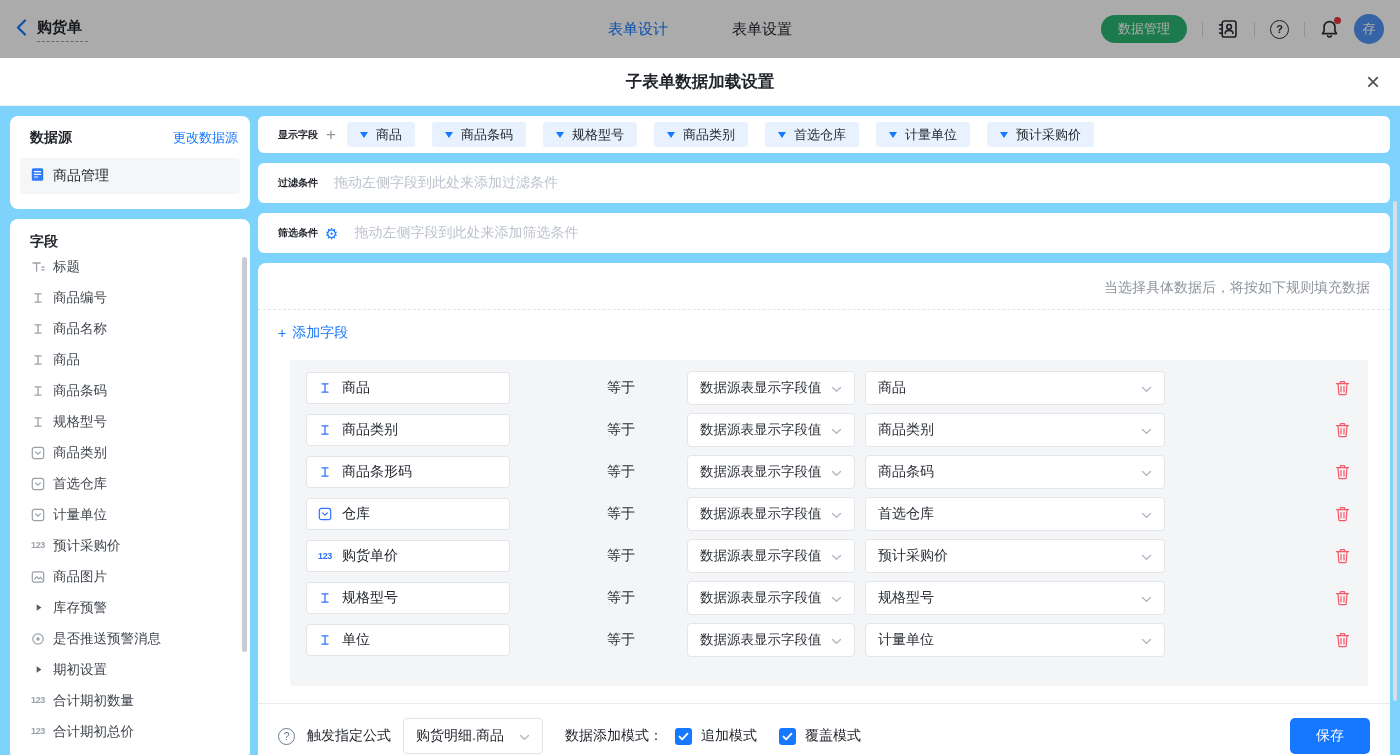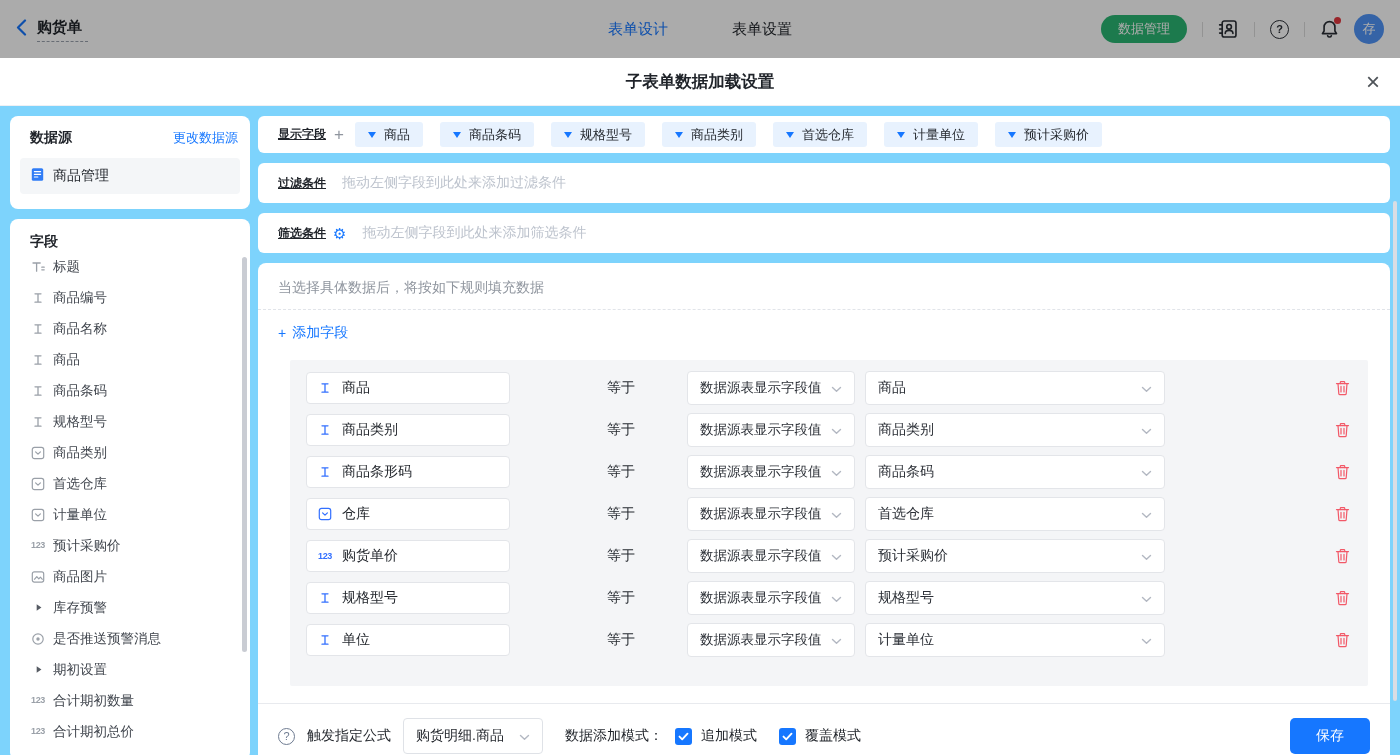--- a/index.html
+++ b/index.html
@@ -44,30 +44,30 @@
   .field-item{ height:31px; display:flex; align-items:center; gap:7px; padding-left:10px; font-size:13.5px; color:#41464e; cursor:grab; }
   .f-ic{ width:16px; display:flex; justify-content:center; color:#9aa0a8; }
   .f-ic.group{ color:#565b63; }
   .num-glyph{ font-size:9px; font-weight:700; letter-spacing:-0.3px; line-height:1; }
   .side-scroll{ position:absolute; right:3px; top:38px; width:5px; height:395px; background:#c9ccd3; border-radius:3px; cursor:pointer; }
   
   .main{ flex:1; min-width:0; display:flex; flex-direction:column; gap:10px; }
   .bar{ display:flex; align-items:center; padding:0 20px; border-radius:6px; }
   .bar-display{ height:37px; }
   .bar-cond{ height:40px; }
-  .bar-label{ font-size:12px; font-weight:600; white-space:nowrap;text-decoration:underline; }
+  .bar-label{ font-size:10px; font-weight:600; white-space:nowrap; }
   .plus-ic{ color:#8f959e; font-size:17px; margin-left:8px; cursor:pointer; }
   .tagwrap{ display:flex; gap:17px; margin-left:11px; align-items:center; }
   .tag{ height:25px; background:#e8f2fe; border-radius:3px; padding:0 13px; display:flex; align-items:center; gap:8px; font-size:13px; color:#1f2329; cursor:pointer; }
   .caret{ width:0; height:0; border-left:4.5px solid transparent; border-right:4.5px solid transparent; border-top:6px solid #1677ff; }
   .ph{ color:#bdc3cd; font-size:14px; margin-left:16px; }
   .gear{ color:#1677ff; font-size:15px; margin-left:7px; cursor:pointer; line-height:1; }
   
   .main-card{ flex:1; border-radius:8px 8px 0 0; display:flex; flex-direction:column; min-height:0; }
-  .hint{ padding:16px 20px 0; color:#8f959e; font-size:14px; }
+  .hint{ padding:16px 20px 0; color:#8f959e; font-size:14px;text-align:right; }
   .dash{ border-top:1px dashed #e1e4e9; margin-top:12px; }
   .add-field{ margin:14px 0 0 20px; align-self:flex-start; background:none;border:none; color:#1677ff; font-size:14px; display:flex; align-items:center; gap:6px; cursor:pointer; }
   .rules-wrap{ margin:18px 22px 0 32px; background:#f4f5f7; border-radius:2px; padding:12px 0 30px 16px; }
   .rule-row{ display:flex; align-items:center; height:32px; margin-bottom:10px; }
   .rule-row:last-child{ margin-bottom:0; }
   .fbox{ width:204px; height:32px; background:#fff; border:1px solid #e3e5e9; border-radius:4px; display:flex; align-items:center; gap:9px; padding:0 10px; font-size:14px; cursor:grab; }
   .r-ic{ width:16px; display:flex; justify-content:center; color:#3370ff; }
   .eq{ margin-left:97px; width:40px; font-size:14px; }
   .dd{ height:34px; background:#fff; border:1px solid #e3e5e9; border-radius:4px; display:flex; align-items:center; justify-content:space-between; padding:0 12px; font-size:13.5px; color:#2b2f36; cursor:pointer; }
   .dd1{ width:168px; margin-left:40px; }

